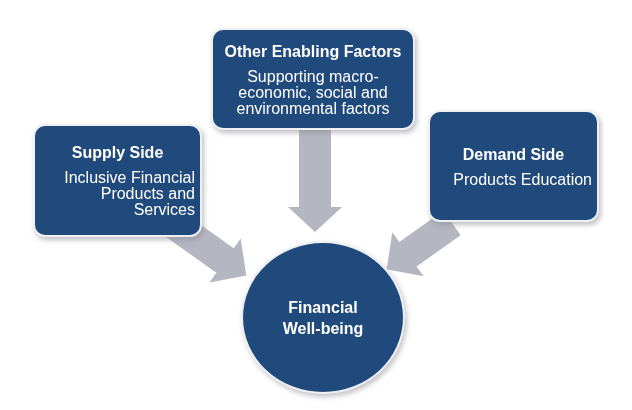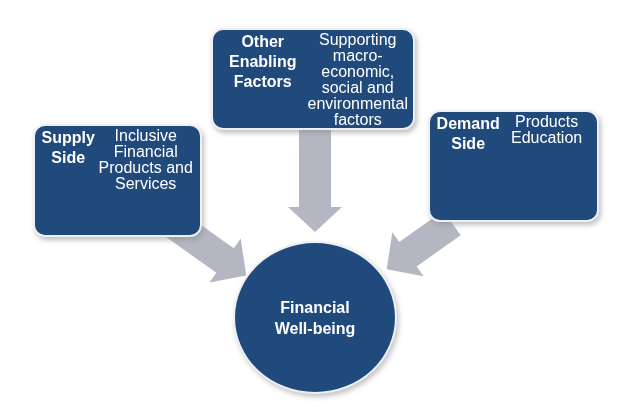--- a/index.html
+++ b/index.html
@@ -23,49 +23,49 @@
   .node {
     position: absolute;
     z-index: 2;
     box-sizing: border-box;
     background: #214A7C;
     border: 2px solid #eef0f4;
     border-radius: 12px;
     box-shadow: 2px 3px 5px rgba(140,140,145,0.55);
     color: #ffffff;
     display: flex;
-    flex-direction: row;
+    flex-direction: column;
     justify-content: center;
     padding: 2px 5px;
   }
   .node-title {
     font-size: 16px;
     font-weight: bold;
     line-height: 20px;
     text-align: center;
     white-space: pre-line;
     margin-bottom: 7px;
   }
   .node-sub {
     font-size: 16px;
     line-height: 16px;
     white-space: pre-line;
   }
   .sub-center { text-align: center; }
-  .sub-left   { text-align: center; }
+  .sub-left   { text-align: right; }
 
   .node-enabling { left: 211px; top: 28px;  width: 204px; height: 102px; }
   .node-supply   { left: 33px;  top: 124px; width: 169px; height: 113px; }
   .node-demand   { left: 428px; top: 110px; width: 171px; height: 112px; }
 
   .node-circle {
     position: absolute;
     z-index: 2;
     box-sizing: border-box;
-    left: 233px; top: 241px;
+    left: 241px; top: 241px;
     width: 164px; height: 153px;
     background: #214A7C;
     border: 2px solid #eef0f4;
     border-radius: 50%;
     box-shadow: 2px 3px 5px rgba(140,140,145,0.5);
     color: #ffffff;
     display: flex;
     align-items: center;
     justify-content: center;
   }

